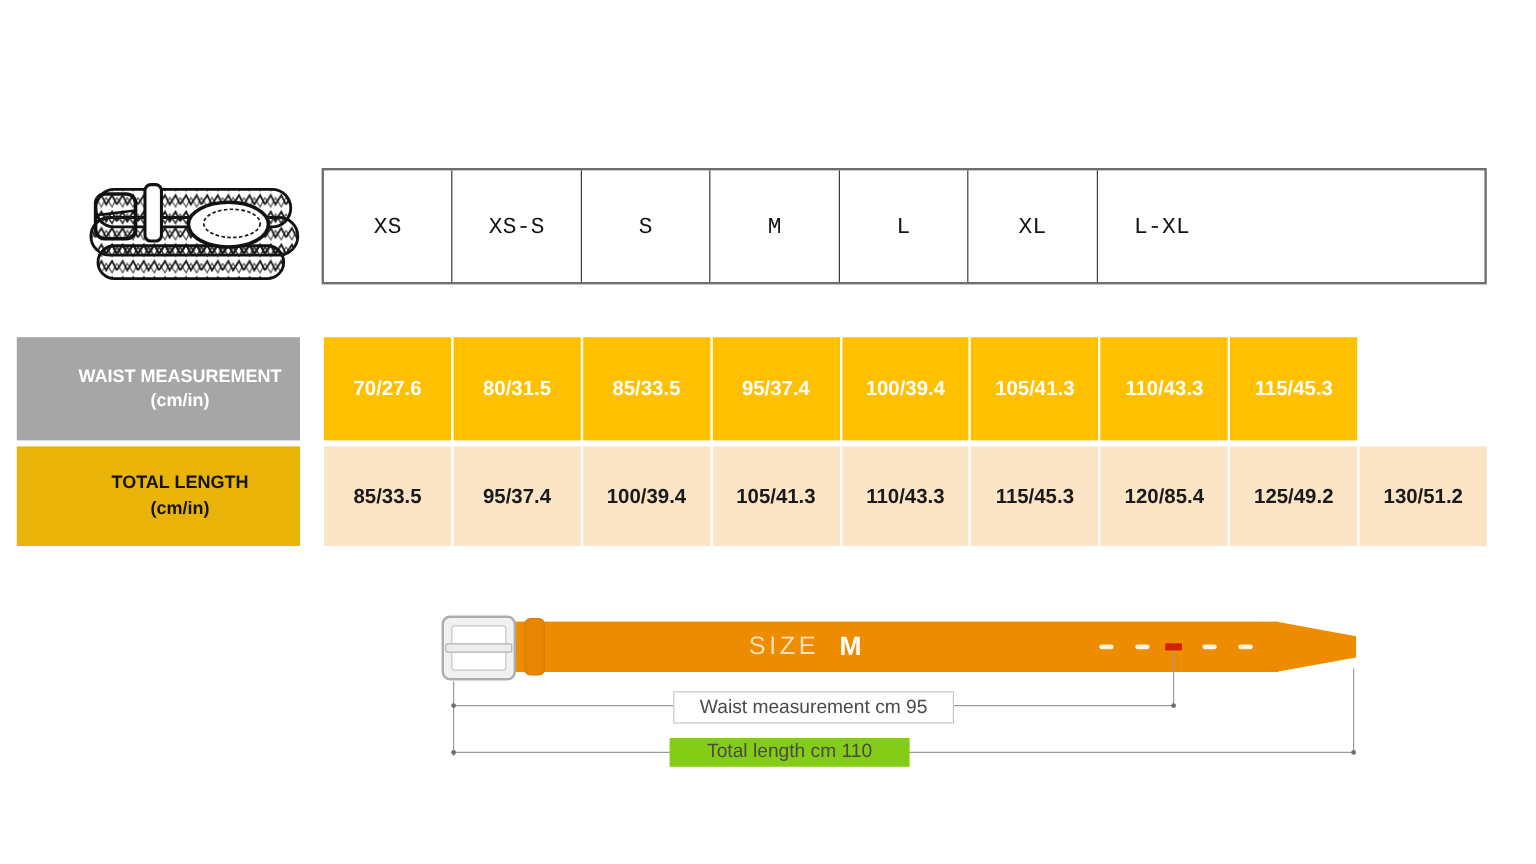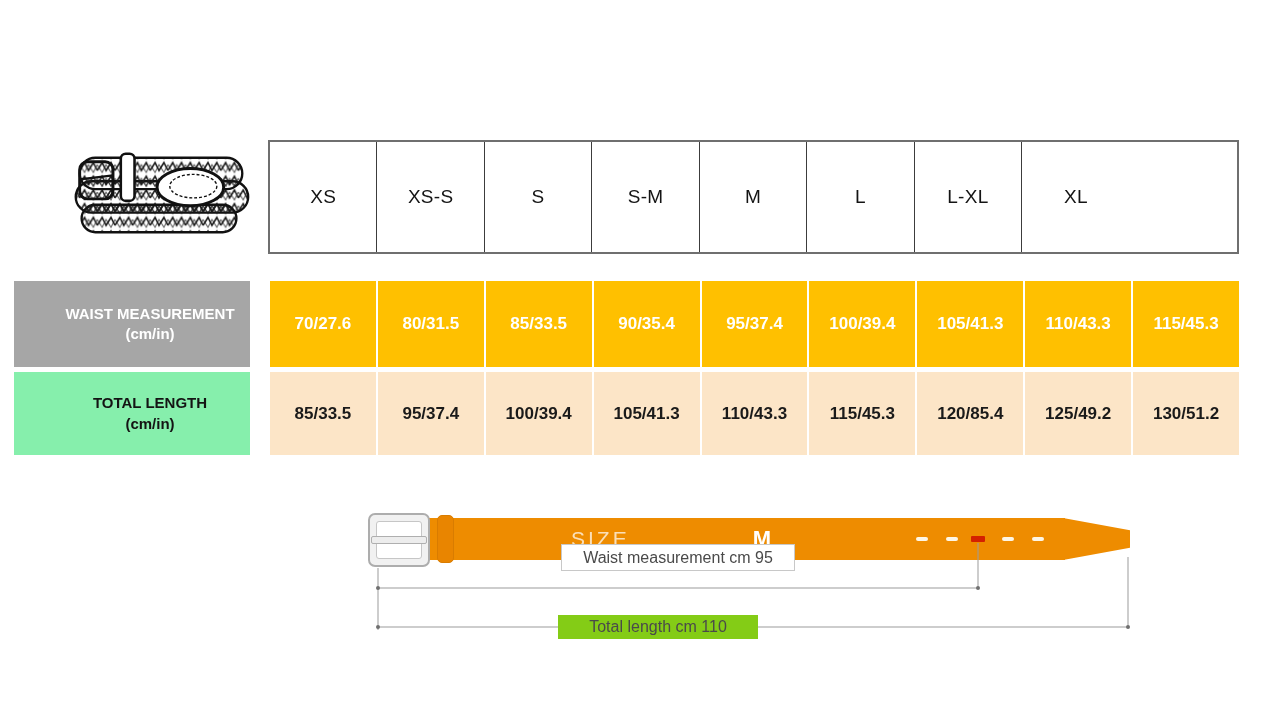--- a/index.html
+++ b/index.html
@@ -5,40 +5,41 @@
   * { margin: 0; padding: 0; box-sizing: border-box; }
   html, body { background: #ffffff; }
   body {
     width: 1280px; height: 720px; position: relative; overflow: hidden;
     font-family: "Liberation Sans", sans-serif;
   }
   .abs { position: absolute; }
 
   
   .size-header {
-    left: 268px; top: 140px; width: 971px; height: 114px;
+    left: 268px; top: 140px; width: 971px; height: 97px;
     display: grid; grid-template-columns: repeat(9, 1fr);
     border: 2px solid #6f6f6f;
     background: #ffffff;
+    font-family: Liberation Mono, monospace;
   }
   .size-header .cell {
     border-right: 1px solid #3c3c3c;
     display: flex; align-items: center; justify-content: center;
     font-size: 19px; color: #141414; letter-spacing: 0.3px;
   }
   .size-header .cell:last-child { border-right: none; }
 
   
   .row-label {
     left: 14px; width: 236px;
     display: flex; flex-direction: column; align-items: center; justify-content: center;
     font-weight: bold; text-align: center; line-height: 1.35; font-size: 15px; padding-left: 36px;
   }
   .row-label.waist { top: 281px; height: 86px; background: #A6A6A6; color: #ffffff; }
-  .row-label.length { top: 372px; height: 83px; background: #86efac; color: #141414; }
+  .row-label.length { top: 372px; height: 83px; background: #eab308; color: #141414; }
 
   
   .data-strip {
     left: 270px; width: 969px;
     display: grid; grid-template-columns: repeat(9, 1fr); column-gap: 2px;
   }
   .data-strip.waist { top: 281px; height: 86px; }
   .data-strip.length { top: 372px; height: 83px; }
   .data-strip .cell {
     display: flex; align-items: center; justify-content: center;
@@ -68,28 +69,28 @@
   .belt-buckle .buckle-hole {
     position: absolute; left: 6px; right: 6px; top: 6px; bottom: 6px;
     background: #ffffff; border: 1px solid #C6C6C6; border-radius: 3px;
   }
   .belt-buckle .buckle-prong {
     position: absolute; left: 1px; right: 1px; top: 21px; height: 8px;
     background: #EDEDED; border: 1px solid #AFAFAF; border-radius: 2px;
   }
   .size-text {
     left: 571px; top: 524px; width: 200px; height: 30px; z-index: 3;
-    display: flex; align-items: center; justify-content: space-between; gap: 17px;
+    display: flex; align-items: center; justify-content: center; gap: 17px;
   }
   .size-word { font-size: 21px; letter-spacing: 3px; color: rgba(255,255,255,0.72); }
   .size-value { font-size: 22px; font-weight: bold; color: #ffffff; }
   .belt-hole { top: 537px; width: 12px; height: 4px; background: #FDF6E6; border-radius: 2px; z-index: 3; }
   .belt-hole.red { top: 536px; width: 14px; height: 6px; background: #D42000; border-radius: 1px; }
   .waist-annotation {
-    left: 561px; top: 544px; width: 234px; height: 27px; z-index: 5;
+    left: 561px; top: 576px; width: 234px; height: 27px; z-index: 5;
     background: #ffffff; border: 1px solid #C8C8C8;
     display: flex; align-items: center; justify-content: center;
     font-size: 16px; color: #4A4A4A;
   }
   .length-annotation {
     left: 558px; top: 615px; width: 200px; height: 24px; z-index: 5;
     background: #84cc16;
     display: flex; align-items: center; justify-content: center;
     font-size: 16px; color: #4A4A4A;
   }
@@ -115,36 +116,34 @@
   <rect x="60" y="8" width="14" height="48" rx="5" fill="#ffffff" stroke="#111" stroke-width="2.6"></rect>
 
   <ellipse cx="131" cy="42" rx="34" ry="19" fill="#ffffff" stroke="#111" stroke-width="3"></ellipse>
   <ellipse cx="134" cy="41" rx="24" ry="12" fill="#ffffff" stroke="#111" stroke-width="1.4" stroke-dasharray="3 2"></ellipse>
 </svg>
 
 <div class="abs size-header">
   <div class="cell">XS</div>
   <div class="cell">XS-S</div>
   <div class="cell">S</div>
-  <div class="cell">S-M</div>
   <div class="cell">M</div>
   <div class="cell">L</div>
+  <div class="cell">XL</div>
   <div class="cell">L-XL</div>
-  <div class="cell">XL</div>
 </div>
 
 <div class="abs row-label waist">
   <span>WAIST MEASUREMENT</span>
   <span>(cm/in)</span>
 </div>
 <div class="abs data-strip waist">
   <div class="cell">70/27.6</div>
   <div class="cell">80/31.5</div>
   <div class="cell">85/33.5</div>
-  <div class="cell">90/35.4</div>
   <div class="cell">95/37.4</div>
   <div class="cell">100/39.4</div>
   <div class="cell">105/41.3</div>
   <div class="cell">110/43.3</div>
   <div class="cell">115/45.3</div>
 </div>
 
 <div class="abs row-label length">
   <span>TOTAL LENGTH</span>
   <span>(cm/in)</span>

